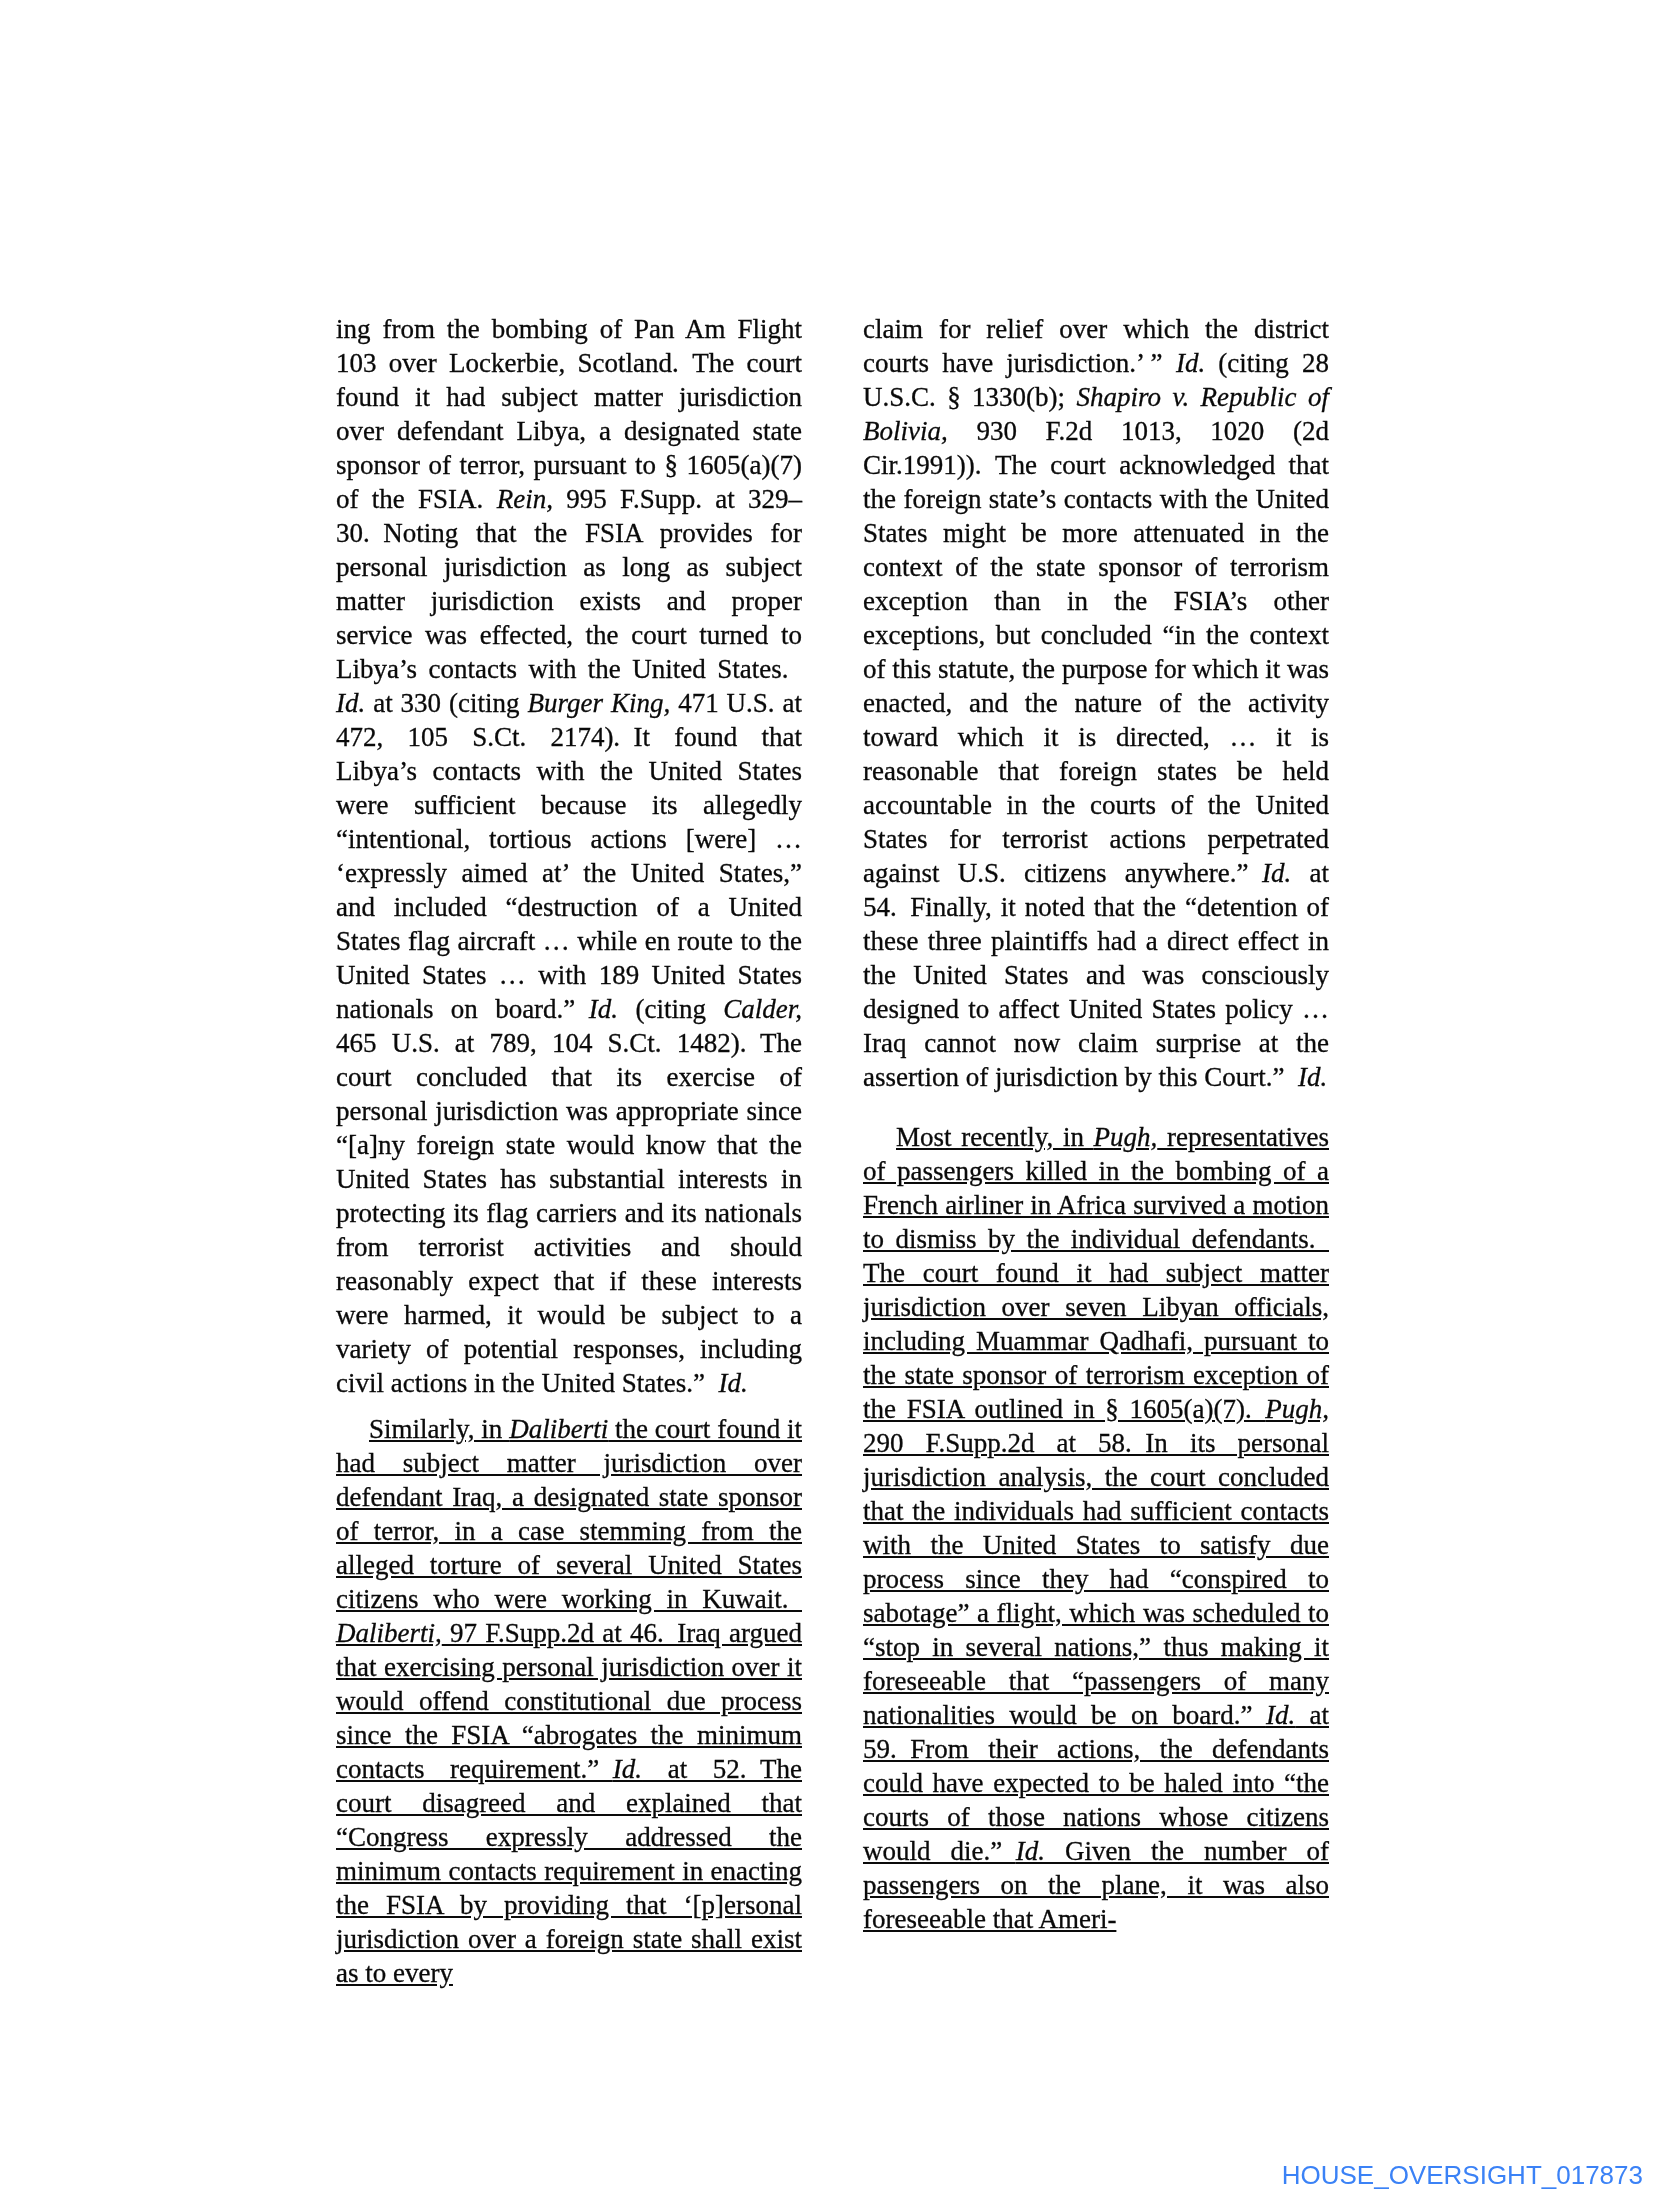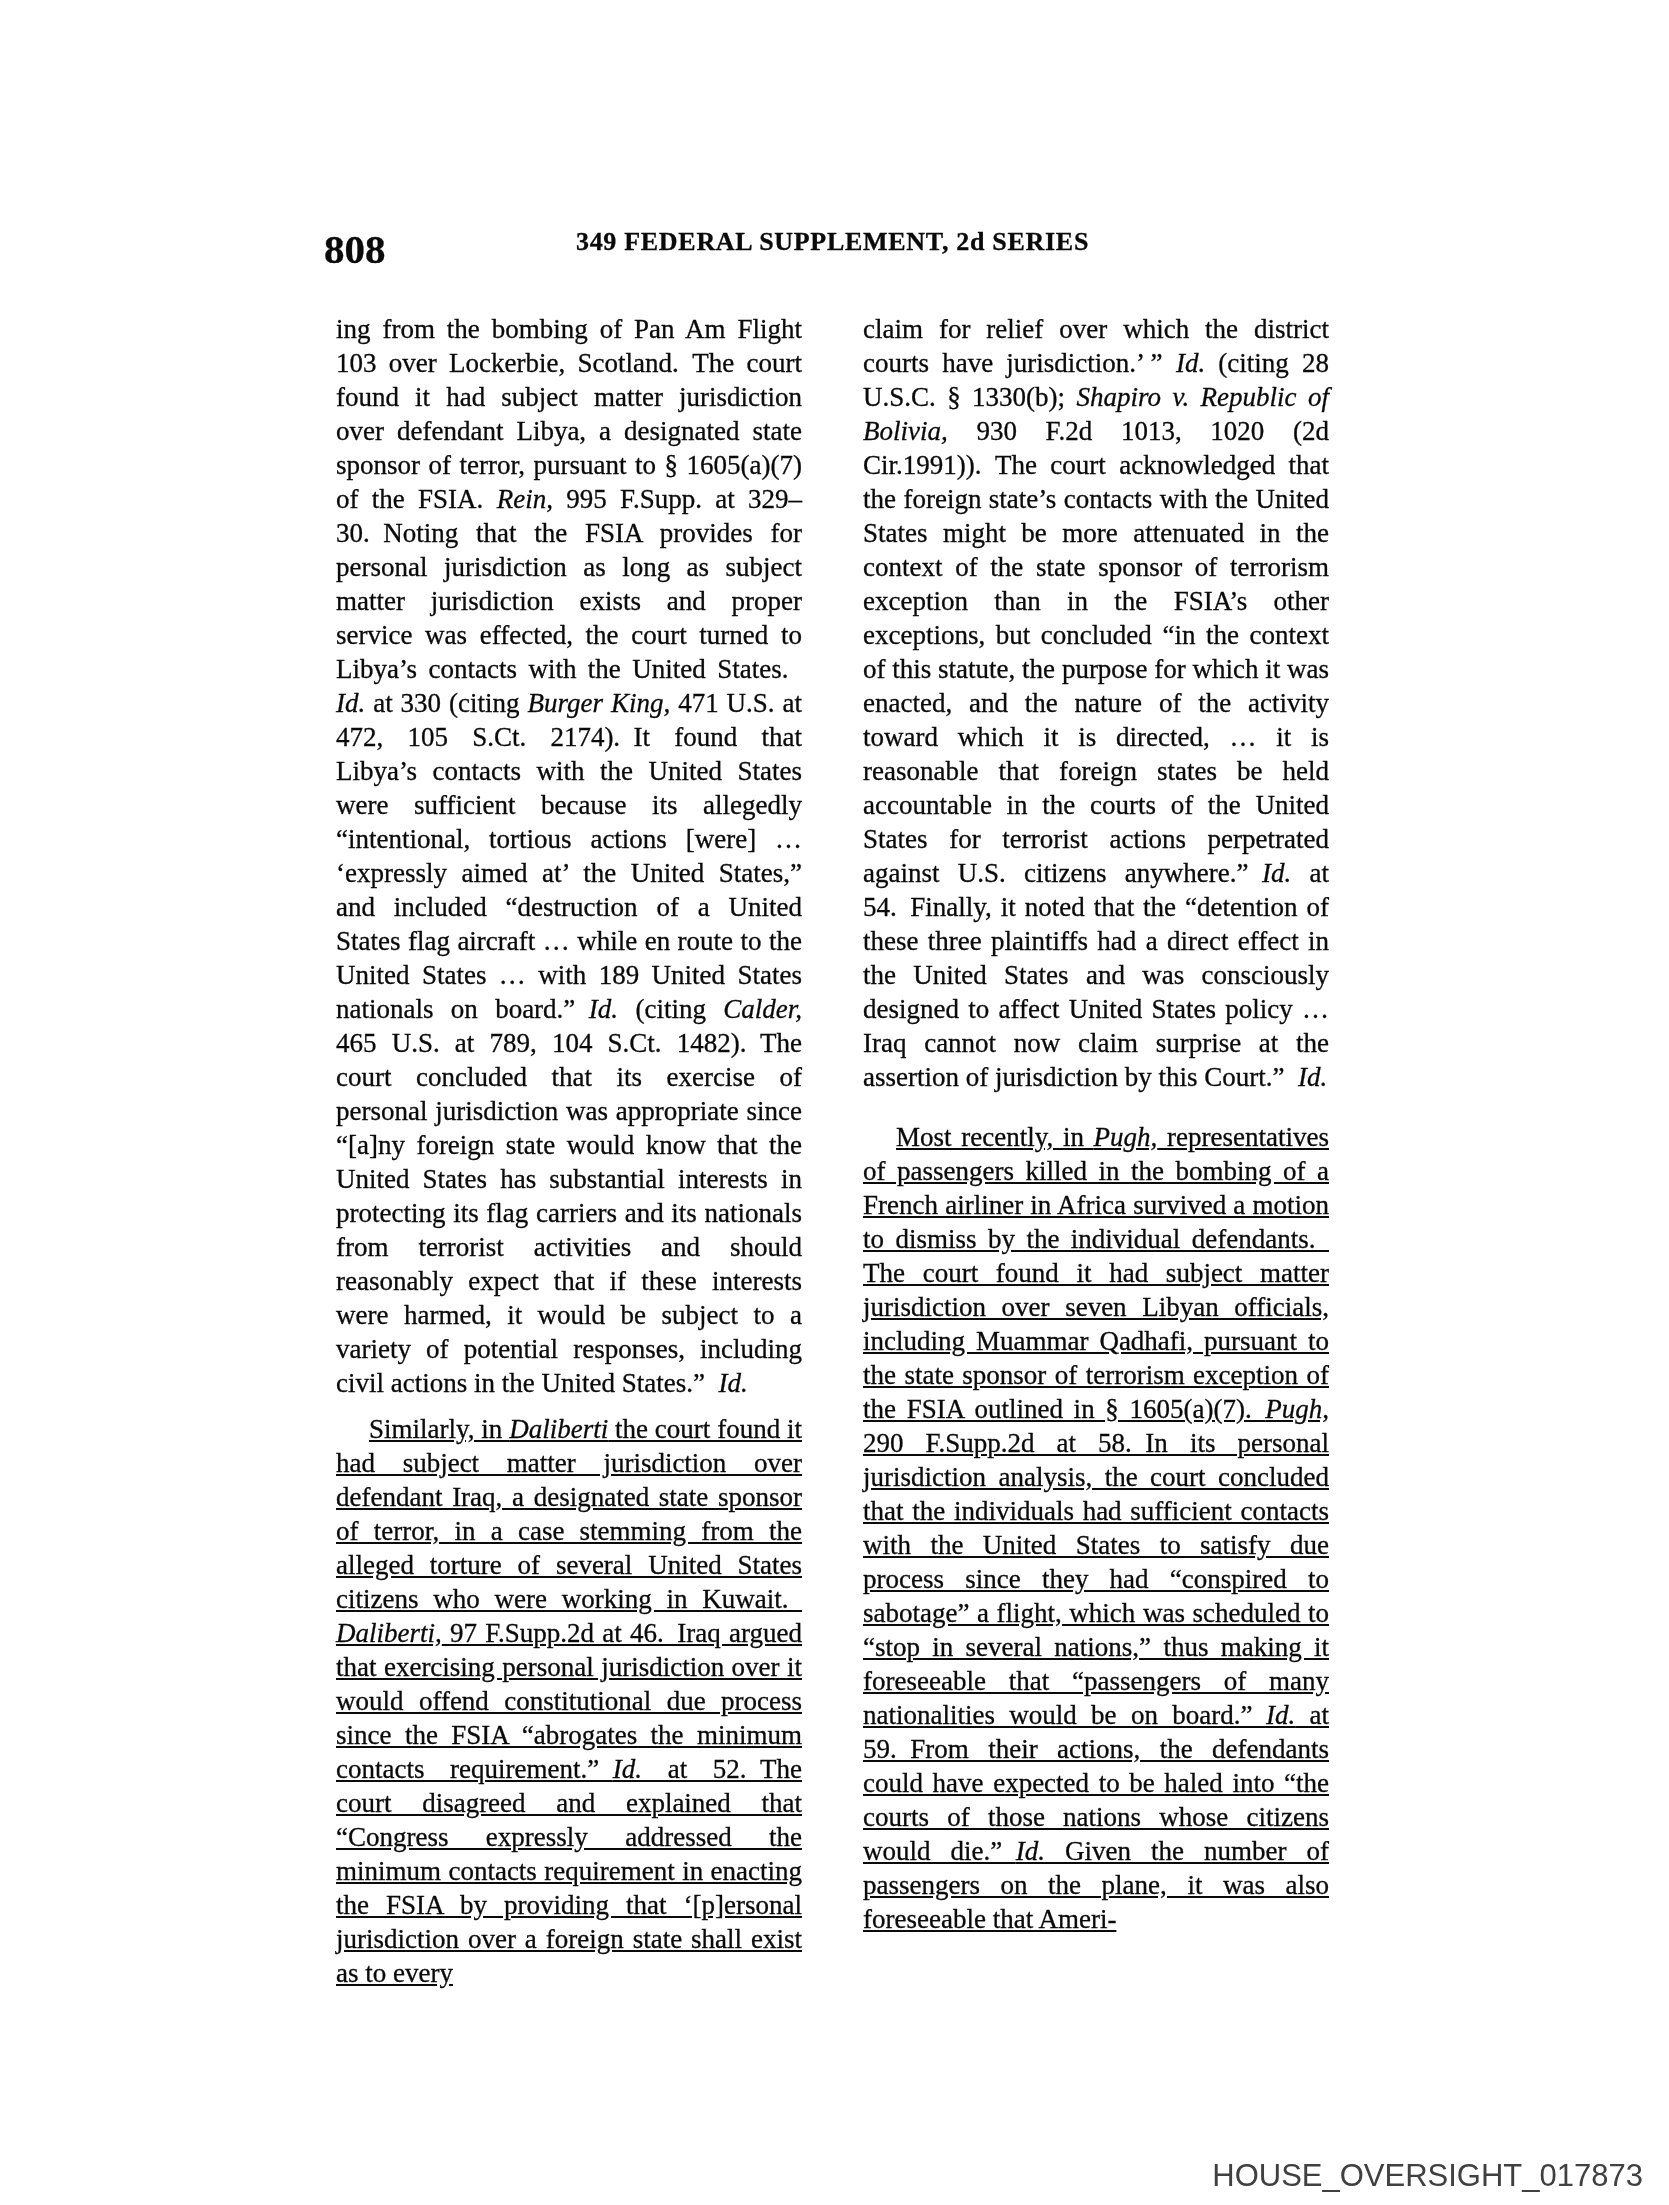--- a/index.html
+++ b/index.html
@@ -67,36 +67,32 @@
     text-indent: 33px;
     text-decoration: underline;
   }
   .col-left p.indent  { margin-top: 3.9px; }
   .col-right p.indent { margin-top: 26px; }
   .watermark {
     position: absolute;
     top: 2160px;
     right: 26px;
     font-family: "Liberation Sans", "DejaVu Sans", sans-serif;
-    font-size: 31px;
+    font-size: 26px;
     line-height: 31px;
-    color: #404040;
+    color: #3b82f6;
     white-space: nowrap;
     -webkit-text-stroke: 0;
   }
 </style>
 </head>
 <body>
 
 <div class="page">
 
-  <div class="page-header">
-    <span class="page-number">808</span>
-    <span class="reporter-title">349 FEDERAL SUPPLEMENT, 2d SERIES</span>
-  </div>
 
   <div class="columns">
     <div class="col col-left">
         <p><span>ing from the bombing of Pan Am Flight 103 over Lockerbie, Scotland. The court found it had subject matter jurisdiction over defendant Libya, a designated state sponsor of terror, pursuant to § 1605(a)(7) of the FSIA. </span><i>Rein,</i><span> 995 F.Supp. at 329–30. Noting that the FSIA provides for personal jurisdiction as long as subject matter jurisdiction exists and proper service was effected, the court turned to Libya’s contacts with the United States. </span><i>Id.</i><span> at 330 (citing </span><i>Burger King,</i><span> 471 U.S. at 472, 105 S.Ct. 2174). It found that Libya’s contacts with the United States were sufficient because its allegedly “intentional, tortious actions [were] … ‘expressly aimed at’ the United States,” and included “destruction of a United States flag aircraft … while en route to the United States … with 189 United States nationals on board.” </span><i>Id.</i><span> (citing </span><i>Calder,</i><span> 465 U.S. at 789, 104 S.Ct. 1482). The court concluded that its exercise of personal jurisdiction was appropriate since “[a]ny foreign state would know that the United States has substantial interests in protecting its flag carriers and its nationals from terrorist activities and should reasonably expect that if these interests were harmed, it would be subject to a variety of potential responses, including civil actions in the United States.” </span><i>Id.</i></p>
         <p class="indent"><span>Similarly, in </span><i>Daliberti</i><span> the court found it had subject matter jurisdiction over defendant Iraq, a designated state sponsor of terror, in a case stemming from the alleged torture of several United States citizens who were working in Kuwait. </span><i>Daliberti,</i><span> 97 F.Supp.2d at 46. Iraq argued that exercising personal jurisdiction over it would offend constitutional due process since the FSIA “abrogates the minimum contacts requirement.” </span><i>Id.</i><span> at 52. The court disagreed and explained that “Congress expressly addressed the minimum contacts requirement in enacting the FSIA by providing that ‘[p]ersonal jurisdiction over a foreign state shall exist as to every</span></p>
       </div>
     <div class="col col-right">
         <p><span>claim for relief over which the district courts have jurisdiction.’ ” </span><i>Id.</i><span> (citing 28 U.S.C. § 1330(b); </span><i>Shapiro v. Republic of Bolivia,</i><span> 930 F.2d 1013, 1020 (2d Cir.1991)). The court acknowledged that the foreign state’s contacts with the United States might be more attenuated in the context of the state sponsor of terrorism exception than in the FSIA’s other exceptions, but concluded “in the context of this statute, the purpose for which it was enacted, and the nature of the activity toward which it is directed, … it is reasonable that foreign states be held accountable in the courts of the United States for terrorist actions perpetrated against U.S. citizens anywhere.” </span><i>Id.</i><span> at 54. Finally, it noted that the “detention of these three plaintiffs had a direct effect in the United States and was consciously designed to affect United States policy … Iraq cannot now claim surprise at the assertion of jurisdiction by this Court.” </span><i>Id.</i></p>
         <p class="indent"><span>Most recently, in </span><i>Pugh,</i><span> representatives of passengers killed in the bombing of a French airliner in Africa survived a motion to dismiss by the individual defendants. The court found it had subject matter jurisdiction over seven Libyan officials, including Muammar Qadhafi, pursuant to the state sponsor of terrorism exception of the FSIA outlined in § 1605(a)(7). </span><i>Pugh,</i><span> 290 F.Supp.2d at 58. In its personal jurisdiction analysis, the court concluded that the individuals had sufficient contacts with the United States to satisfy due process since they had “conspired to sabotage” a flight, which was scheduled to “stop in several nations,” thus making it foreseeable that “passengers of many nationalities would be on board.” </span><i>Id.</i><span> at 59. From their actions, the defendants could have expected to be haled into “the courts of those nations whose citizens would die.” </span><i>Id.</i><span> Given the number of passengers on the plane, it was also foreseeable that Ameri-</span></p>
       </div>

